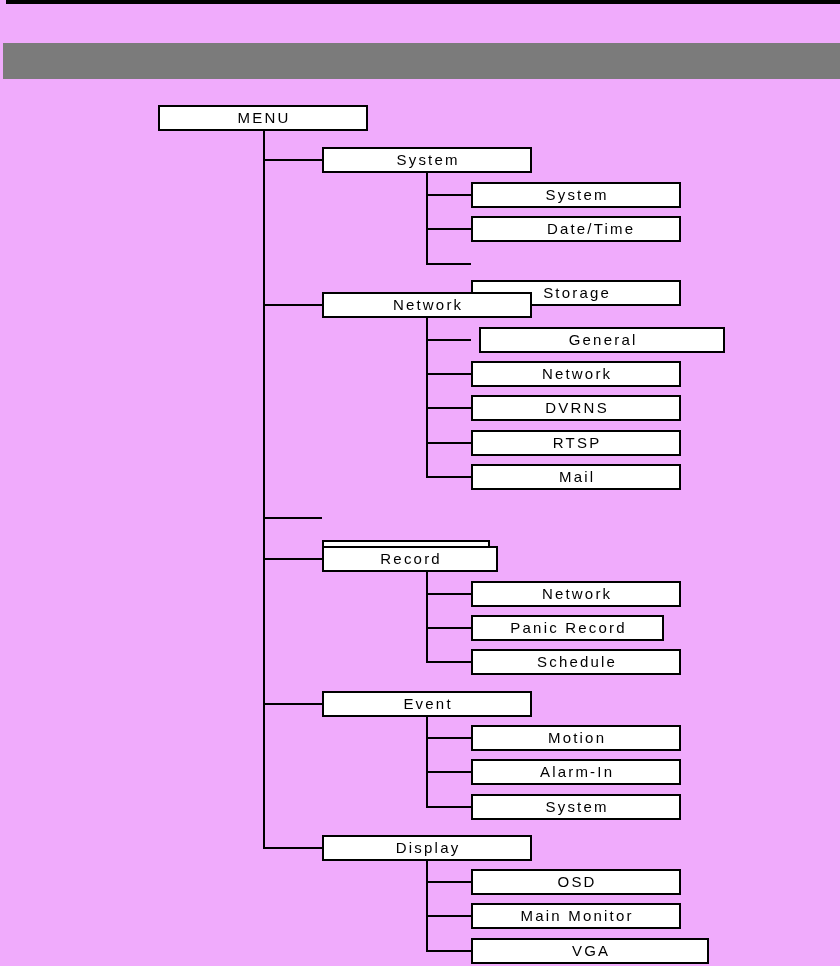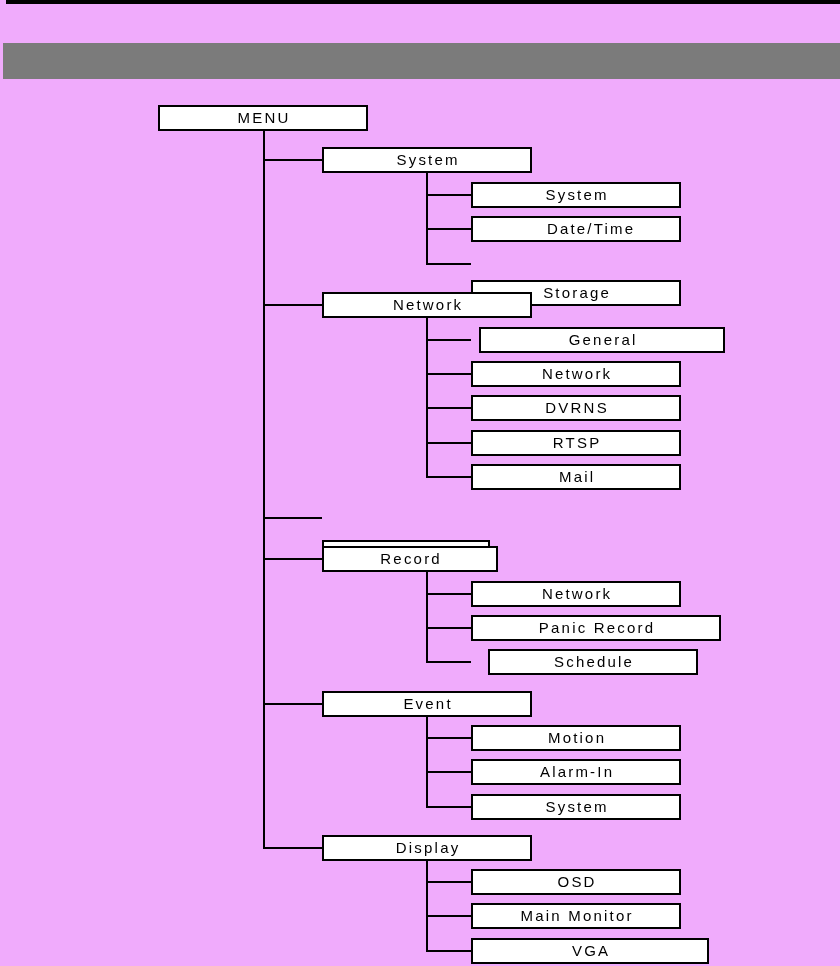--- a/index.html
+++ b/index.html
@@ -112,25 +112,25 @@
       <div class="hline" style="left: 263px; top: 558px; width: 59px;"></div>
       <div class="tree-box" style="left: 322px; top: 546px; width: 176px;">
         <span class="lbl">Record</span>
       </div>
       <div class="vline" style="left: 426px; top: 572px; height: 91px;"></div>
       <div class="hline" style="left: 426px; top: 593px; width: 45px;"></div>
       <div class="tree-box" style="left: 471px; top: 581px; width: 210px;">
         <span class="lbl">Network</span>
       </div>
       <div class="hline" style="left: 426px; top: 627px; width: 45px;"></div>
-      <div class="tree-box" style="left: 471px; top: 615px; width: 250px;">
+      <div class="tree-box" style="left: 471px; top: 615px; width: 193px;">
         <span class="lbl">Panic Record</span>
       </div>
       <div class="hline" style="left: 426px; top: 661px; width: 45px;"></div>
-      <div class="tree-box" style="left: 488px; top: 649px; width: 210px; text-align: center;">
+      <div class="tree-box" style="left: 471px; top: 649px; width: 210px; text-align: center;">
         <span class="lbl">Schedule</span>
       </div>
       <div class="hline" style="left: 263px; top: 703px; width: 59px;"></div>
       <div class="tree-box" style="left: 322px; top: 691px; width: 210px; justify-content: center;">
         <span class="lbl">Event</span>
       </div>
       <div class="vline" style="left: 426px; top: 717px; height: 91px;"></div>
       <div class="hline" style="left: 426px; top: 737px; width: 45px;"></div>
       <div class="tree-box" style="left: 471px; top: 725px; width: 210px;">
         <span class="lbl">Motion</span>

